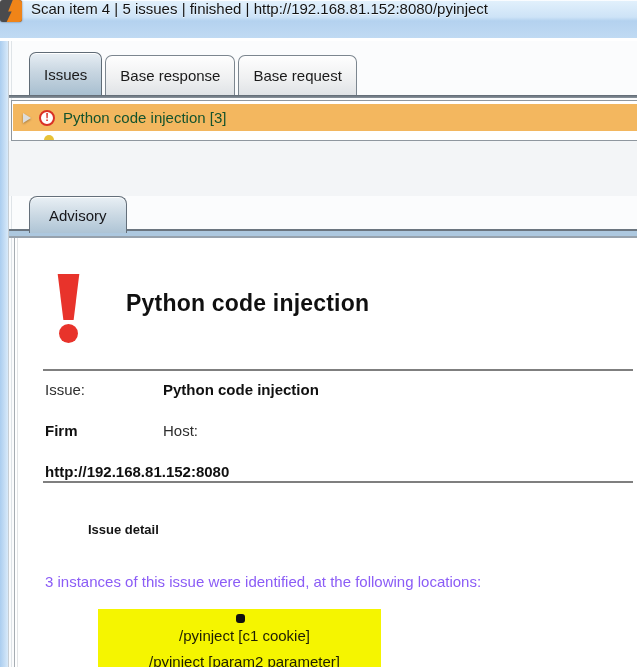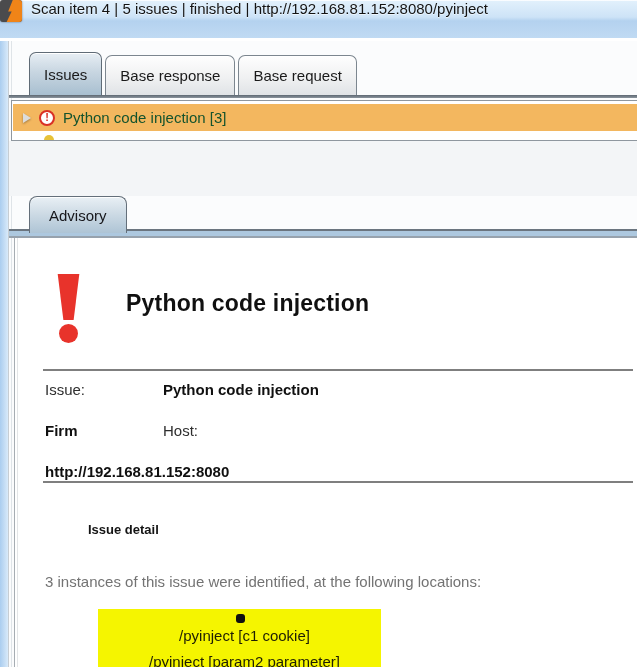--- a/index.html
+++ b/index.html
@@ -157,21 +157,21 @@
   }
   .fields-table .f-label { color: #2e2e2e; }
   .fields-table .f-value { font-weight: bold; color: #101010; }
 
   .detail-heading {
     position: absolute; left: 30px; top: 284px;
     font-size: 13px; font-weight: bold; color: #141414; margin-left: 43px;
   }
   .detail-text {
     position: absolute; left: 30px; top: 335px;
-    font-size: 15px; color: #737373; white-space: nowrap;
+    font-size: 15px; color: #8b5cf6; white-space: nowrap;
   }
 
   .locations {
     position: absolute; left: 83px; top: 371px; width: 283px;
     background: #f5f500; list-style: none; padding: 5px 0 6px 10px;
   }
   .locations li {
     display: flex; align-items: center; font-size: 15px; color: #1e1e04;
     line-height: 26px; white-space: nowrap; flex-direction: column;
   }

